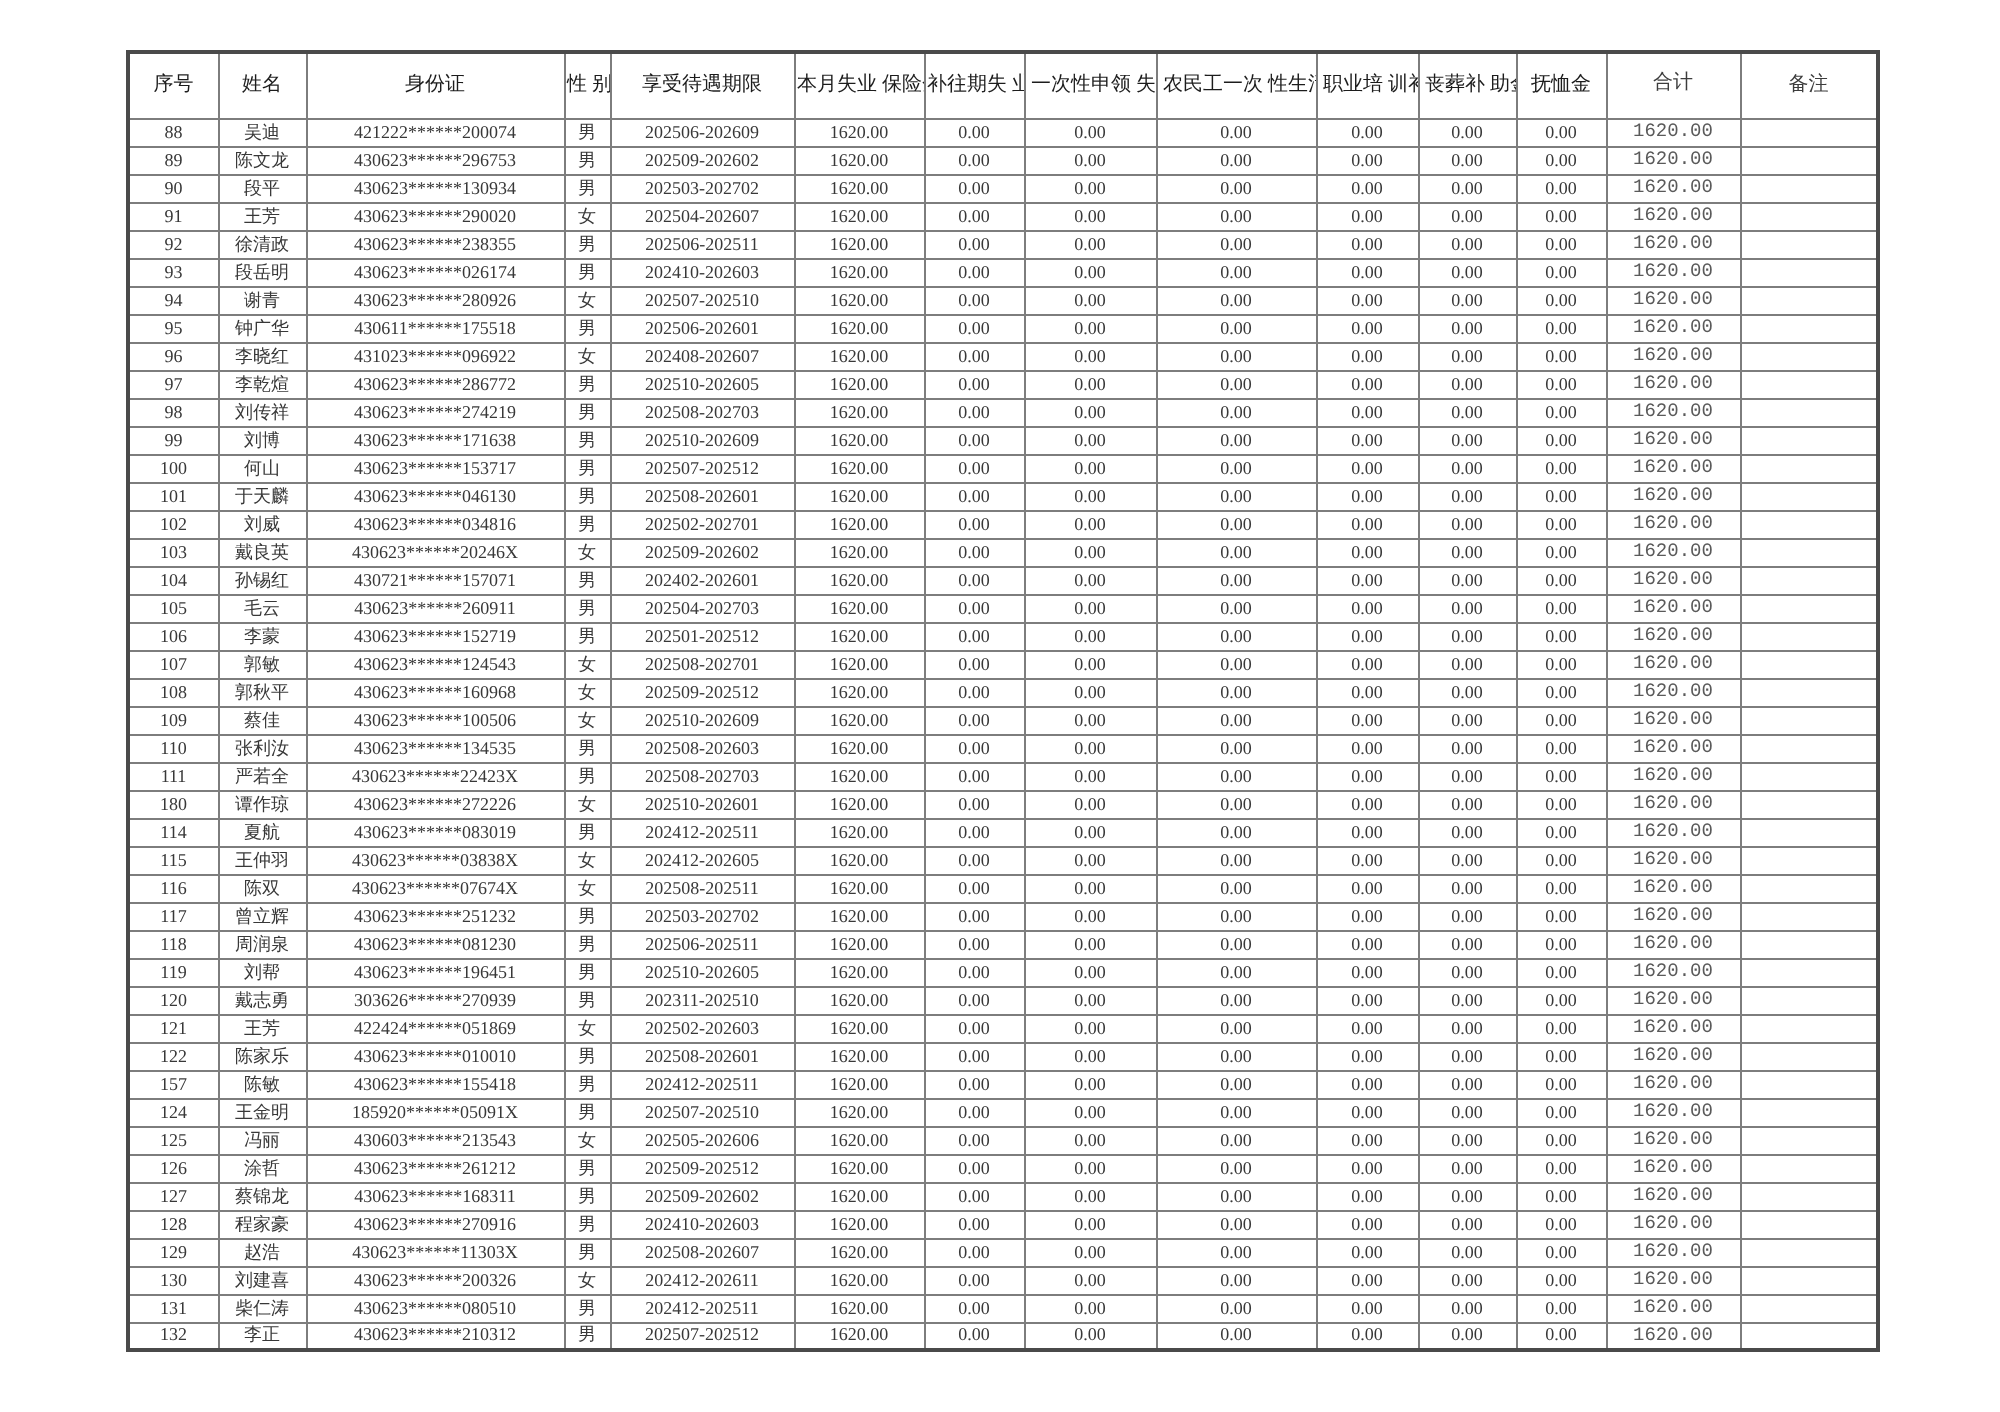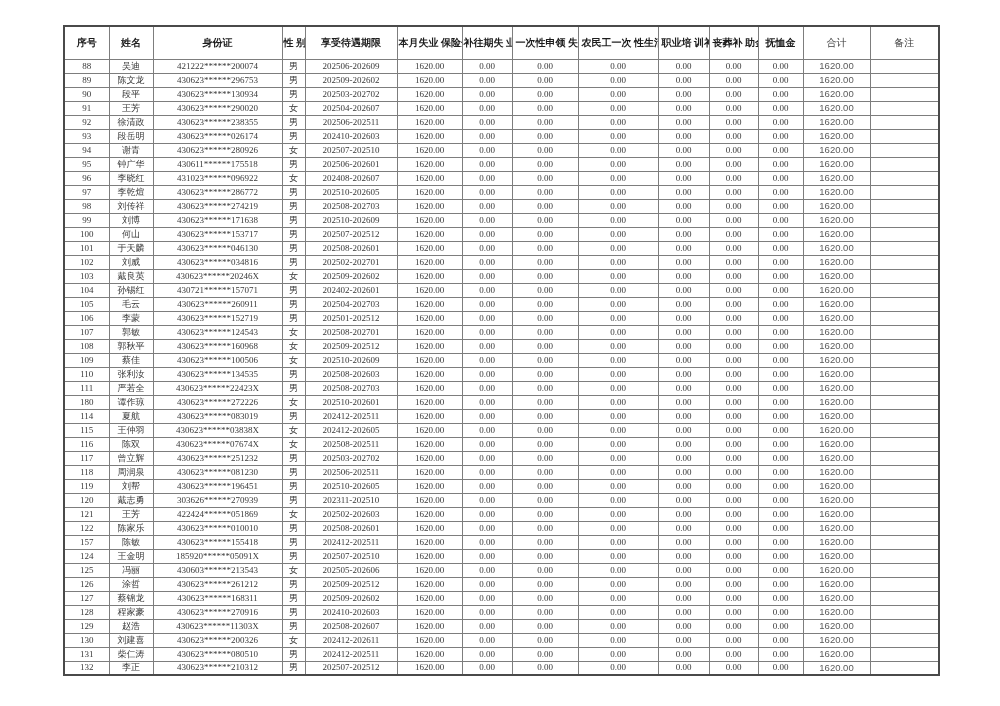--- a/index.html
+++ b/index.html
@@ -28,21 +28,21 @@
     border: 1px solid #7d7d7d;
     padding: 0 1px;
     text-align: center;
     vertical-align: middle;
     overflow: hidden;
     white-space: nowrap;
   }
   thead tr { height: 33px; }
   thead th {
     font-family: "Liberation Serif", "DejaVu Serif", serif;
-    font-weight: bold;
+    font-weight: normal;
     font-size: 10px;
     line-height: 1.2;
     color: #1c1c1c;
     white-space: pre-line;
     border-bottom: 1.5px solid #4a4a4a;
   }
   
   thead th:nth-child(8),
   thead th:nth-child(9),
   thead th:nth-child(10),
@@ -52,21 +52,21 @@
   }
   tbody tr { height: 14px; }
   tbody td {
     font-size: 9px;
     line-height: 1;
     color: #383838;
   }
   
   thead th:nth-child(13),
   tbody td:nth-child(13) {
-    font-family: Liberation Sans, sans-serif;
+    font-family: Liberation Mono, monospace;
     font-weight: normal;
     color: #5a5a5a;
   }
   tbody td:nth-child(13) { font-size: 9.5px; }
   thead th:nth-child(13), thead th:nth-child(14) { font-weight: normal; color: #3c3c3c; }
 </style>
 </head>
 <body>
 
 <div class="page">

